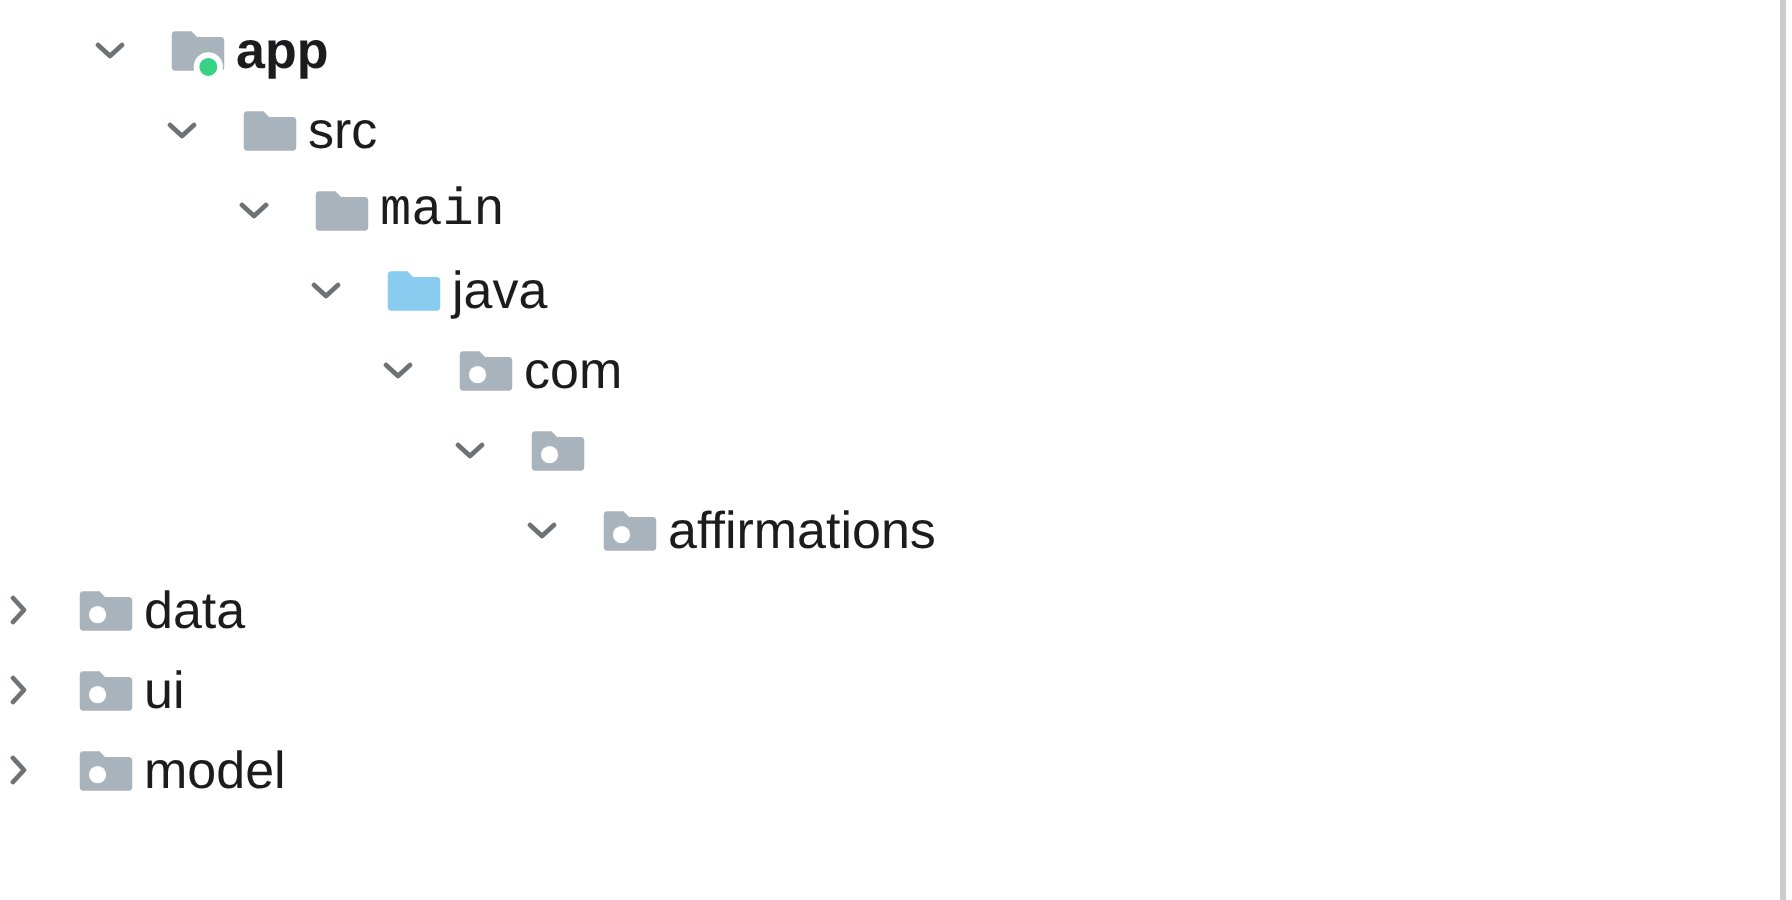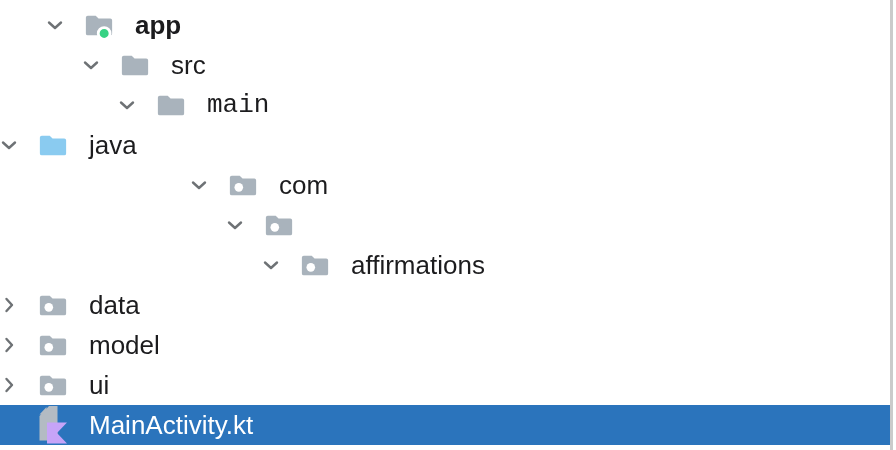--- a/index.html
+++ b/index.html
@@ -26,32 +26,32 @@
     display:flex; align-items:center; justify-content:center;
     flex:0 0 18px;
   }
   .icon {
     margin-left:20px;
     display:flex; align-items:center; justify-content:center;
     flex:0 0 30px;
     width:30px;
   }
   .label {
-    margin-left:21px;
+    margin-left:4px;
     font-size:26px;
     color:#1c1c1e;
     white-space:nowrap;
     line-height:40px;
   }
   .bold { font-weight:700; }
   
   .lvl0 { padding-left:46px; }
   .lvl1 { padding-left:82px; }
   .lvl2 { padding-left:118px;font-family:Liberation Mono, monospace; }
-  .lvl3 { }
+  .lvl3 { padding-left:154px; }
   .lvl4 { padding-left:190px; }
   .lvl5 { padding-left:226px; }
   .lvl6 { padding-left:262px; }
   .lvl7 { }
   .selected {
     background:#2b74bc;
   }
   .selected .label { color:#ffffff; }
   svg { display:block; overflow:visible; }
 </style>
@@ -193,43 +193,32 @@
       <svg width="18" height="18" viewBox="0 0 18 18">
           <use href="#sym-chev-right"></use>
         </svg>
     </span>
     <span class="icon">
       <svg width="30" height="30" viewBox="0 0 32 32">
         <use href="#sym-folder-path" fill="#a9b3bc"></use>
         <circle cx="11.5" cy="18.5" r="4.6" fill="#ffffff"></circle>
       </svg>
     </span>
+    <span class="label">ui</span>
+  </div>
+
+  <div class="row lvl7">
+    <span class="chev">
+      <svg width="18" height="18" viewBox="0 0 18 18">
+          <use href="#sym-chev-right"></use>
+        </svg>
+    </span>
+    <span class="icon">
+      <svg width="30" height="30" viewBox="0 0 32 32">
+        <use href="#sym-folder-path" fill="#a9b3bc"></use>
+        <circle cx="11.5" cy="18.5" r="4.6" fill="#ffffff"></circle>
+      </svg>
+    </span>
     <span class="label">model</span>
   </div>
 
-  <div class="row lvl7">
-    <span class="chev">
-      <svg width="18" height="18" viewBox="0 0 18 18">
-          <use href="#sym-chev-right"></use>
-        </svg>
-    </span>
-    <span class="icon">
-      <svg width="30" height="30" viewBox="0 0 32 32">
-        <use href="#sym-folder-path" fill="#a9b3bc"></use>
-        <circle cx="11.5" cy="18.5" r="4.6" fill="#ffffff"></circle>
-      </svg>
-    </span>
-    <span class="label">ui</span>
-  </div>
-
-  <div class="row lvl7 selected">
-    <span class="chev"></span>
-    <span class="icon">
-      <svg width="30" height="40" viewBox="0 0 30 40">
-        <polygon points="1.5,9.5 8.5,2 8.5,9.5" fill="#b3bbc3"></polygon>
-        <polygon points="11,1 19.5,1 19.5,35.5 1.5,35.5 1.5,11" fill="#b3bbc3"></polygon>
-        <polygon points="9,17.5 29,17.5 19,28 29,38.5 9,38.5" fill="#c6a4f8"></polygon>
-      </svg>
-    </span>
-    <span class="label">MainActivity.kt</span>
-  </div>
 
 </div>
 
 </body></html>

